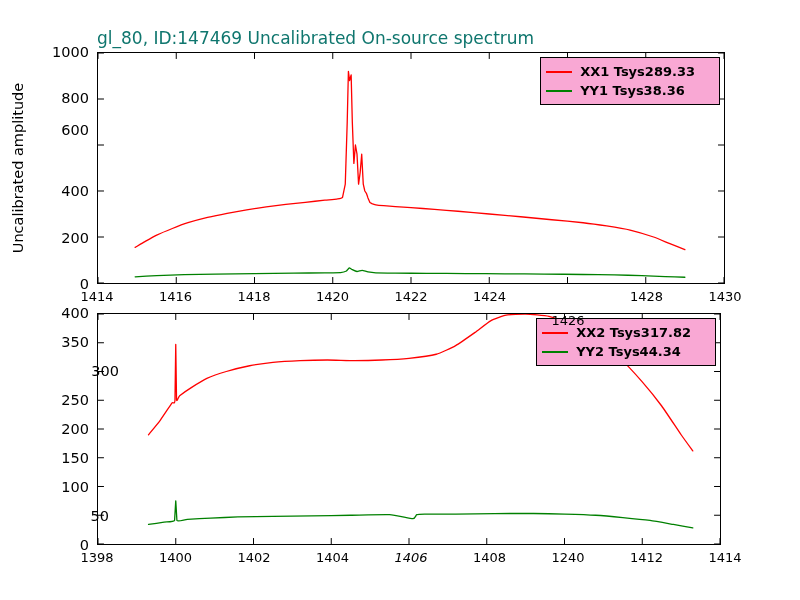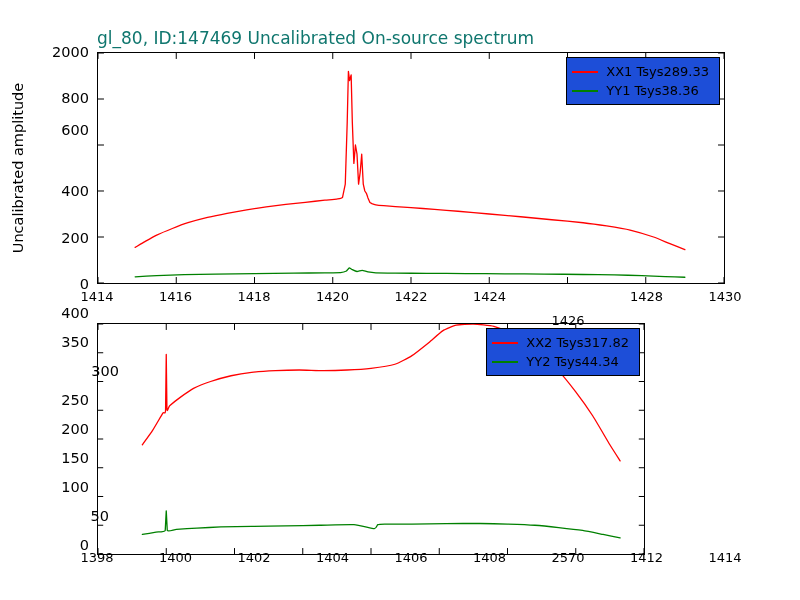--- a/index.html
+++ b/index.html
@@ -23,23 +23,22 @@
   }
   #axes-top {
     left: 97px;
     top: 52px;
     width: 628px;
     height: 232px;
   }
   #axes-bottom {
     left: 97px;
     top: 313px;
-    width: 548px;
+    width: 624px;
     height: 232px;
-    margin-top: 10px;
   }
   .plot-svg {
     position: absolute;
     left: 0;
     top: 0;
     width: 100%;
     height: 100%;
     display: block;
   }
   .fig-title {
@@ -82,23 +81,24 @@
     left: 411px;
     top: 565px;
     transform: translateX(-50%);
     font-size: 15px;
     color: #000000;
     white-space: nowrap;
   }
   .legend-box {
     position: absolute;
     border: 1px solid #000000;
-    background: #1d4ed8;
-    padding: 4px 10px 4px 5px;
+    background: #f9a8d4;
+    padding: 4px 24px 4px 5px;
     box-sizing: border-box;
+    font-weight: bold;
   }
   #legend-top { right: 4px; top: 4px; }
   #legend-bottom { right: 4px; top: 4px; }
   .legend-row {
     display: flex;
     align-items: center;
     height: 19px;
   }
   .legend-swatch {
     width: 26px;
@@ -222,21 +222,21 @@
         </div>
       </div>
   </div>
 
   <div id="tick-layer">
       <div class="ytick-label" style="left: 0px; width: 89px; top: 284px;">0</div>
       <div class="ytick-label" style="left: 0px; width: 89px; top: 237.6px;">200</div>
       <div class="ytick-label" style="left: 0px; width: 89px; top: 191.2px;">400</div>
       <div class="ytick-label" style="left: 0px; width: 89px; top: 130px;">600</div>
       <div class="ytick-label" style="left: 0px; width: 89px; top: 98.4px;">800</div>
-      <div class="ytick-label" style="left: 0px; width: 89px; top: 52px;">2000</div>
+      <div class="ytick-label" style="left: 0px; width: 89px; top: 52px;">1000</div>
       <div class="xtick-label" style="left: 97px; top: 289px;">1414</div>
       <div class="xtick-label" style="left: 175.5px; top: 289px;">1416</div>
       <div class="xtick-label" style="left: 254px; top: 289px;">1418</div>
       <div class="xtick-label" style="left: 332.5px; top: 289px;">1420</div>
       <div class="xtick-label" style="left: 411px; top: 289px;">1422</div>
       <div class="xtick-label" style="left: 489.5px; top: 289px;">1424</div>
       <div class="xtick-label" style="left: 568px; top: 289px; margin-top: 24px;">1426</div>
       <div class="xtick-label" style="left: 646.5px; top: 289px;">1428</div>
       <div class="xtick-label" style="left: 725px; top: 289px;">1430</div>
       <div class="ytick-label" style="left: 0px; width: 89px; top: 545px;">0</div>
@@ -245,21 +245,21 @@
       <div class="ytick-label" style="left: 0px; width: 89px; top: 458px;">150</div>
       <div class="ytick-label" style="left: 0px; width: 89px; top: 429px;">200</div>
       <div class="ytick-label" style="left: 0px; width: 89px; top: 400px;">250</div>
       <div class="ytick-label" style="left: 0px; width: 89px; top: 371px; margin-left: 30px;">300</div>
       <div class="ytick-label" style="left: 0px; width: 89px; top: 342px;">350</div>
       <div class="ytick-label" style="left: 0px; width: 89px; top: 313px;">400</div>
       <div class="xtick-label" style="left: 97px; top: 550px;">1398</div>
       <div class="xtick-label" style="left: 175.5px; top: 550px;">1400</div>
       <div class="xtick-label" style="left: 254px; top: 550px;">1402</div>
       <div class="xtick-label" style="left: 332.5px; top: 550px;">1404</div>
-      <div class="xtick-label" style="left: 411px; top: 550px;">1406</div>
+      <div class="xtick-label" style="left: 411px; top: 550px; font-style: italic;">1406</div>
       <div class="xtick-label" style="left: 489.5px; top: 550px;">1408</div>
-      <div class="xtick-label" style="left: 568px; top: 550px;">2570</div>
+      <div class="xtick-label" style="left: 568px; top: 550px;">1240</div>
       <div class="xtick-label" style="left: 646.5px; top: 550px;">1412</div>
       <div class="xtick-label" style="left: 725px; top: 550px;">1414</div>
     </div>
 
 
 </div>
 
 </body></html>

